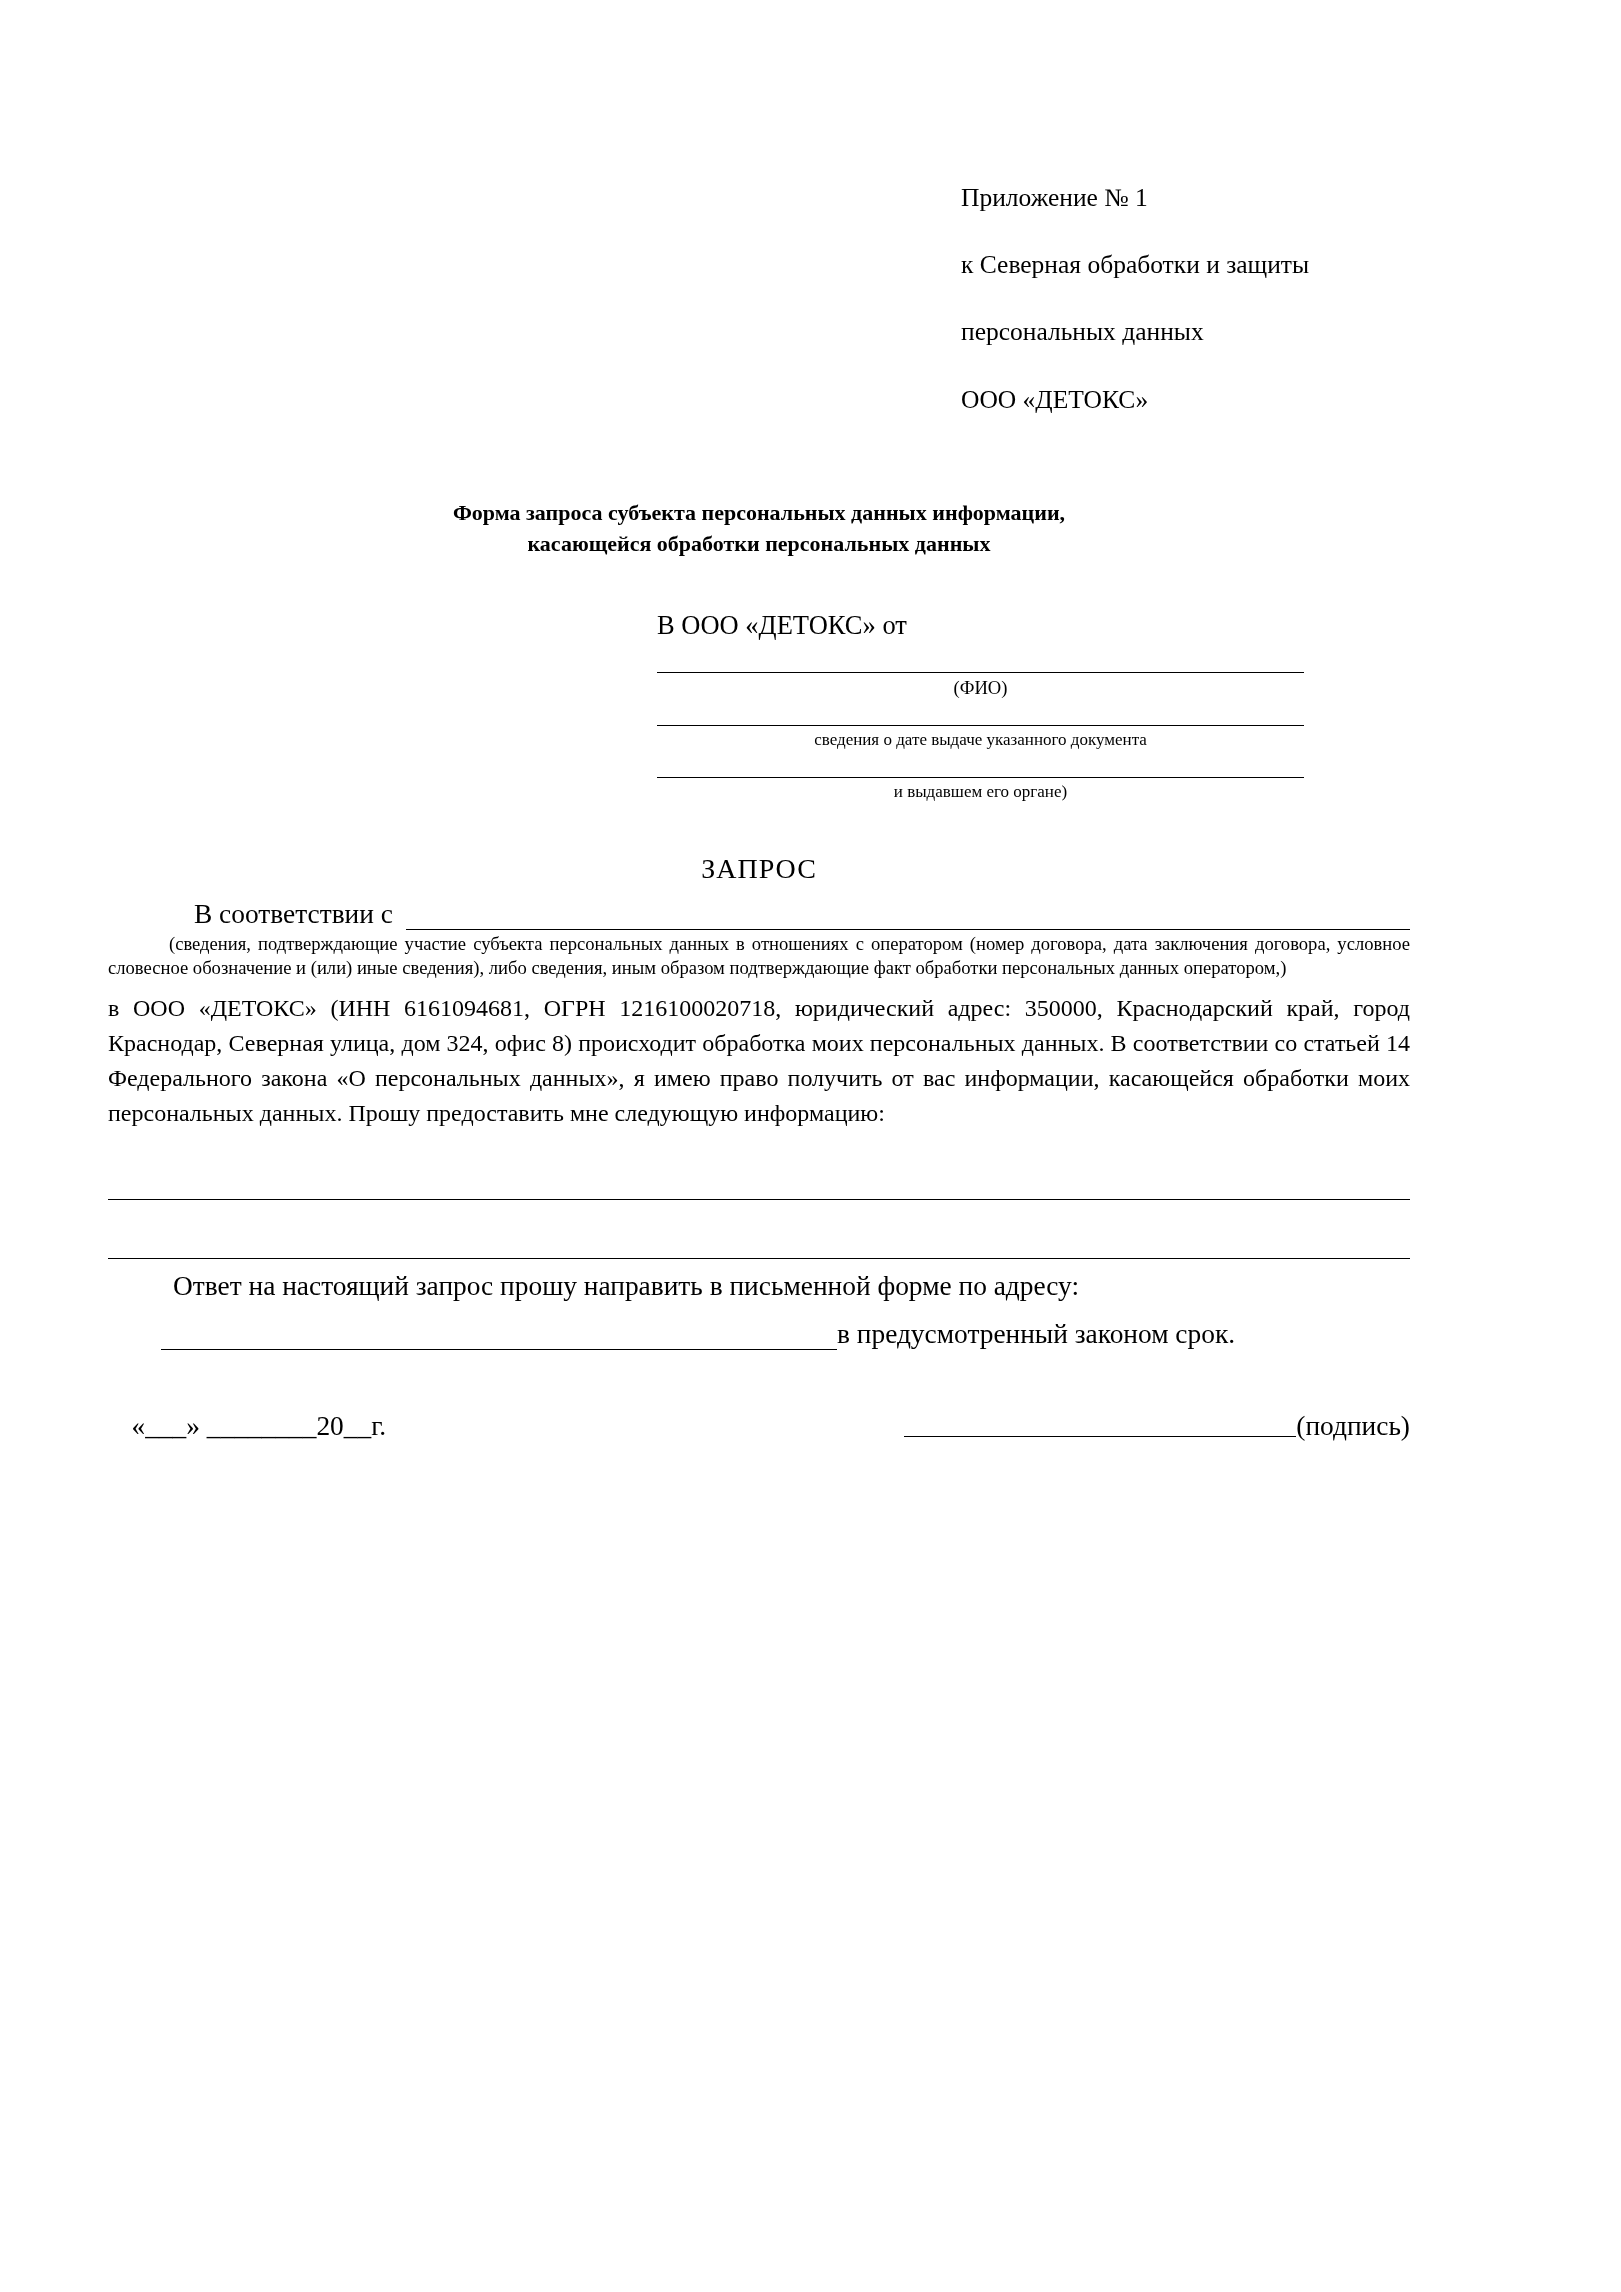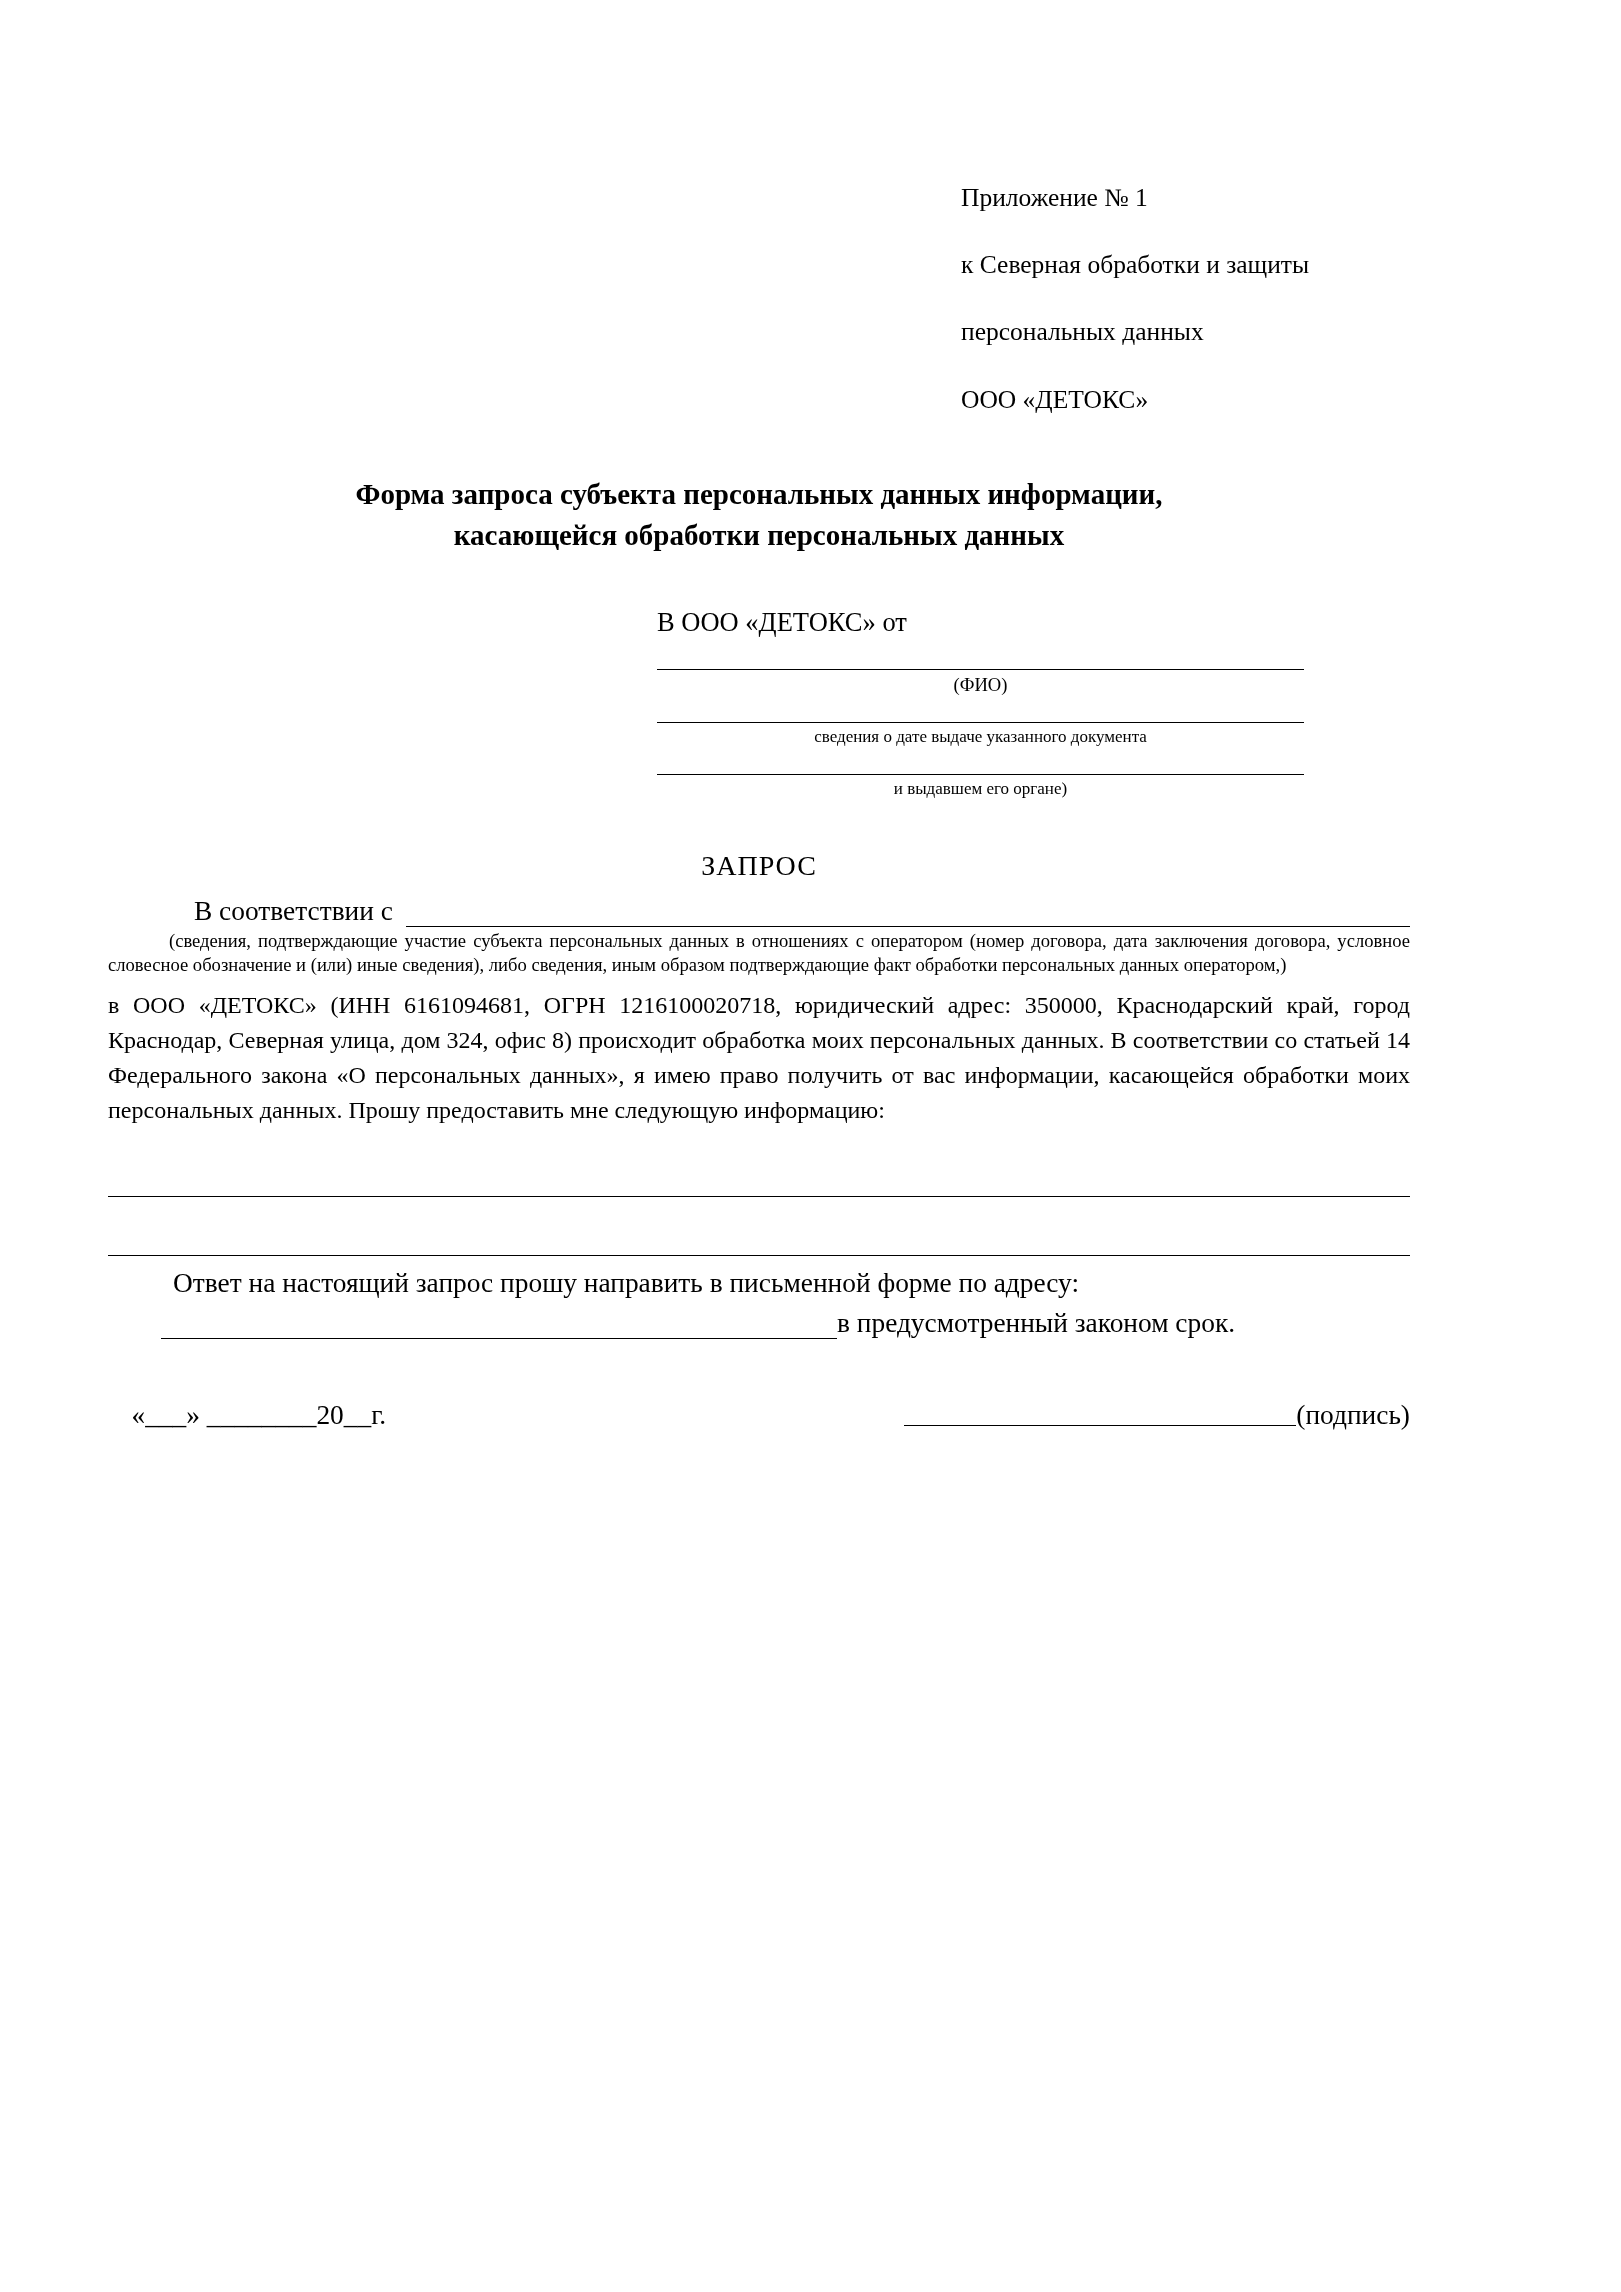--- a/index.html
+++ b/index.html
@@ -27,24 +27,24 @@
   .header-block {
     margin-left: 853px;
     font-size: 25.5px;
     line-height: 1.32;
     white-space: pre-line;
   }
   .header-line { display: block; }
 
   
   .doc-title {
-    margin-top: 24px;
+    margin-top: 47px;
     text-align: center;
     font-weight: bold;
-    font-size: 29px;
+    font-size: 22px;
     line-height: 1.42;
   }
   .doc-title .t-line { display: block; }
 
   
   .addressee {
     margin-top: 51px;
     margin-left: 549px;
     width: 647px;
   }
@@ -118,21 +118,21 @@
     font-size: 27.4px;
     line-height: 1.45;
     text-align: justify;
     margin-top: 7.8px;
     text-indent: 65px;
   }
   .answer-row {
     display: flex;
     align-items: flex-end;
     font-size: 27.4px;
-    margin-top: 4px;
+    margin-top: 12px;
   }
   .answer-row .rule {
     width: 676px;
     border-bottom: 1.6px solid #000;
     height: 25.5px;
     margin-left: 53px;
   }
   .answer-row .tail { white-space: pre; }
 
   .sign-row {

